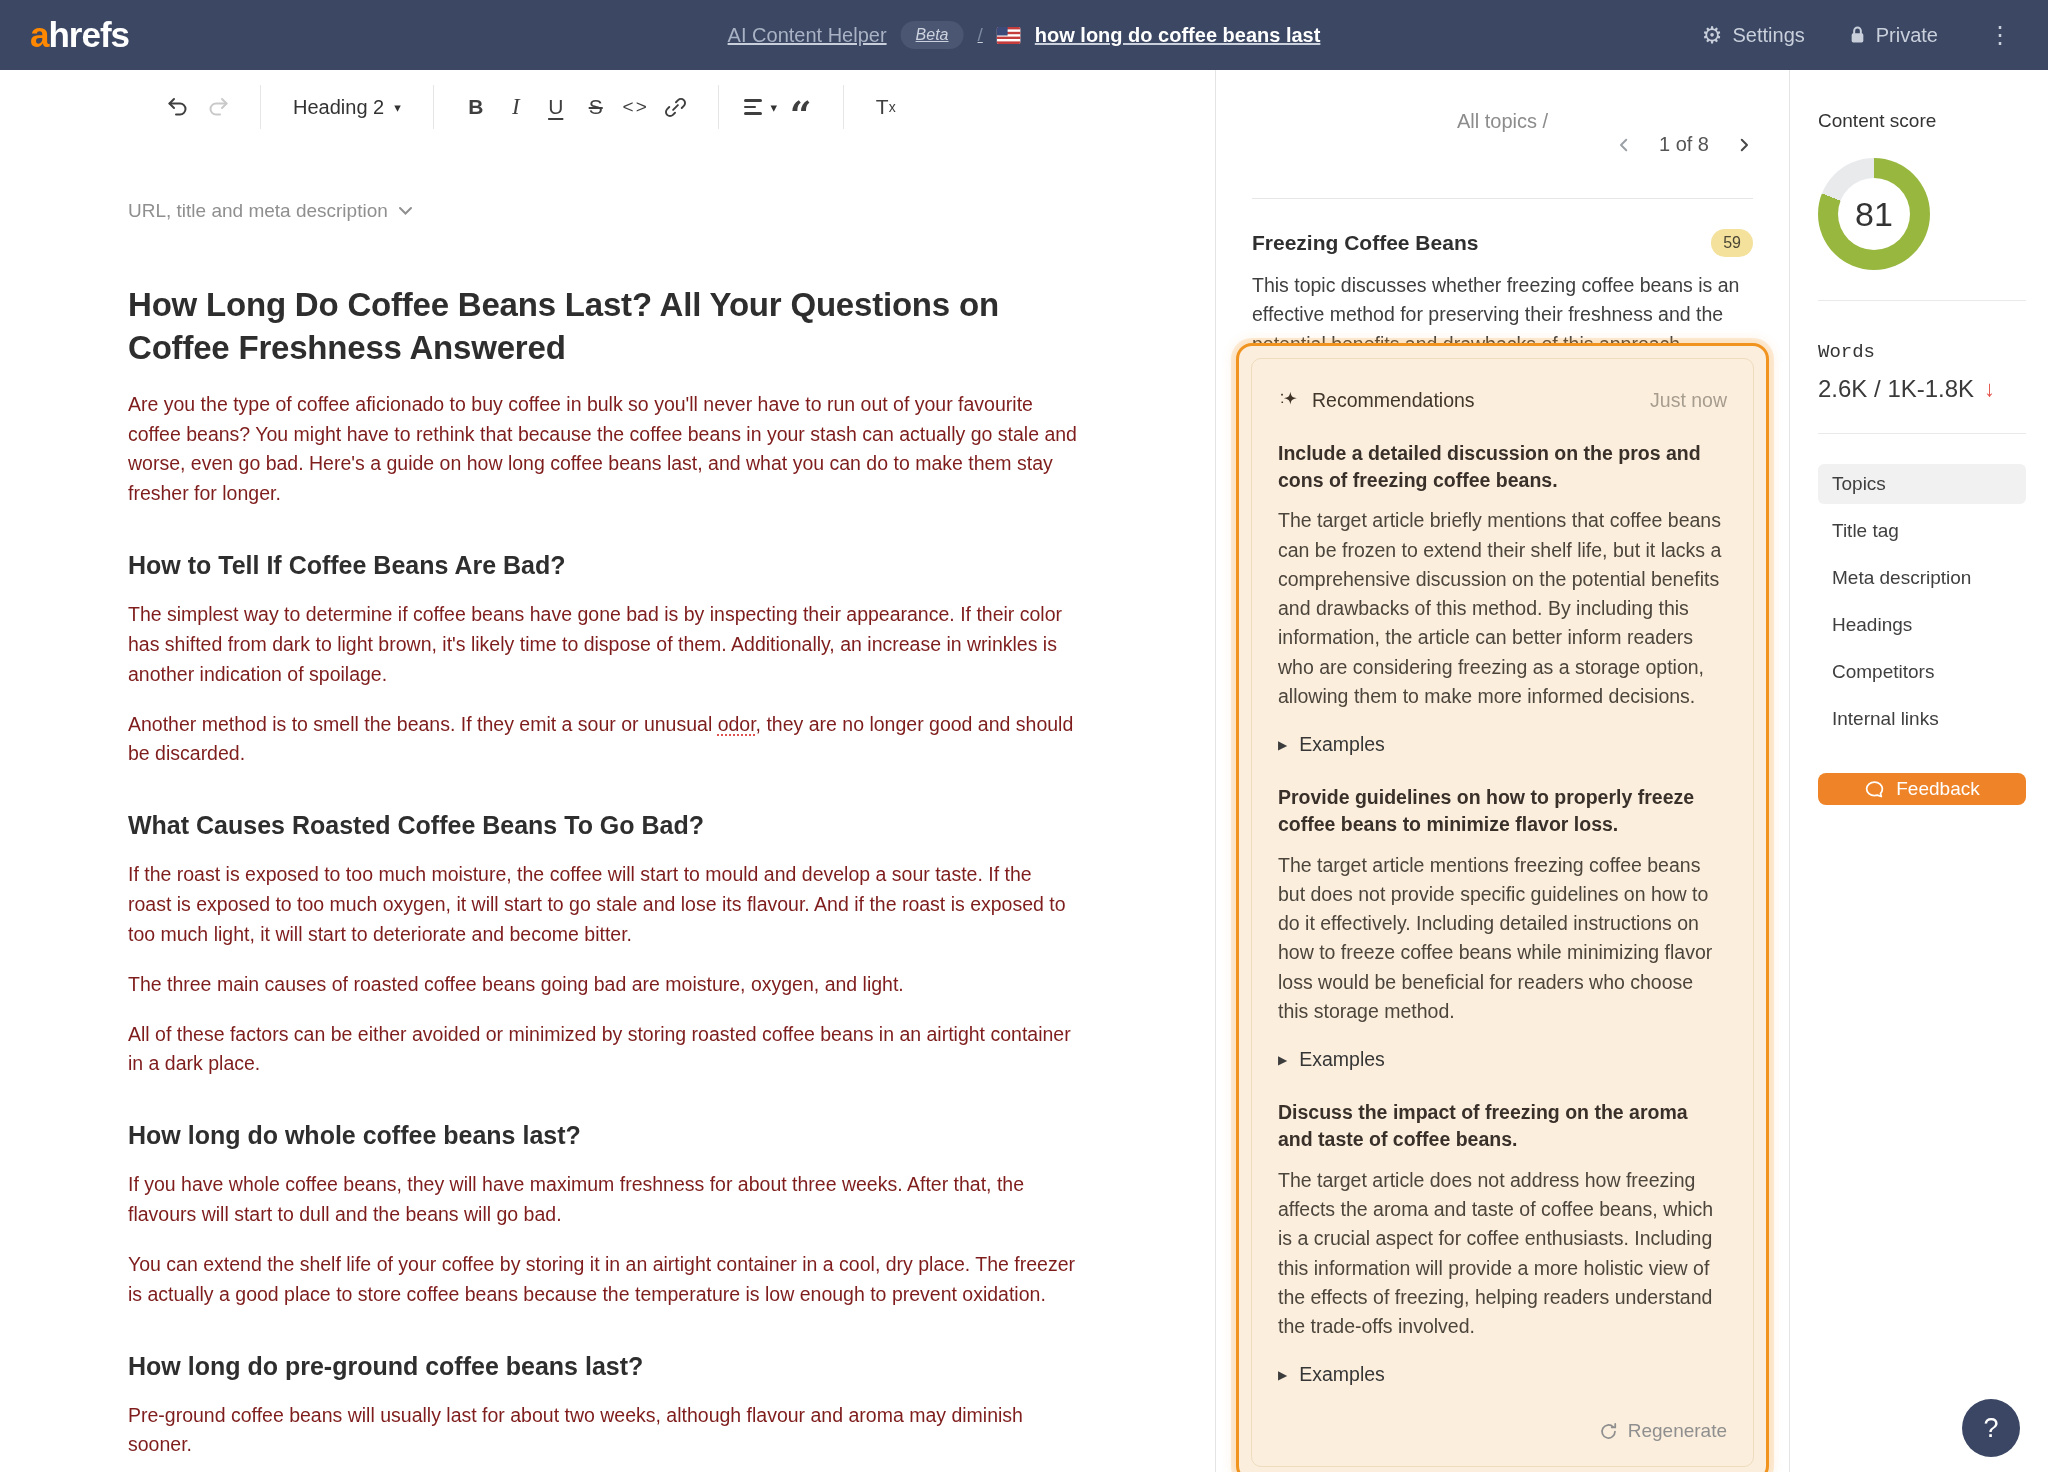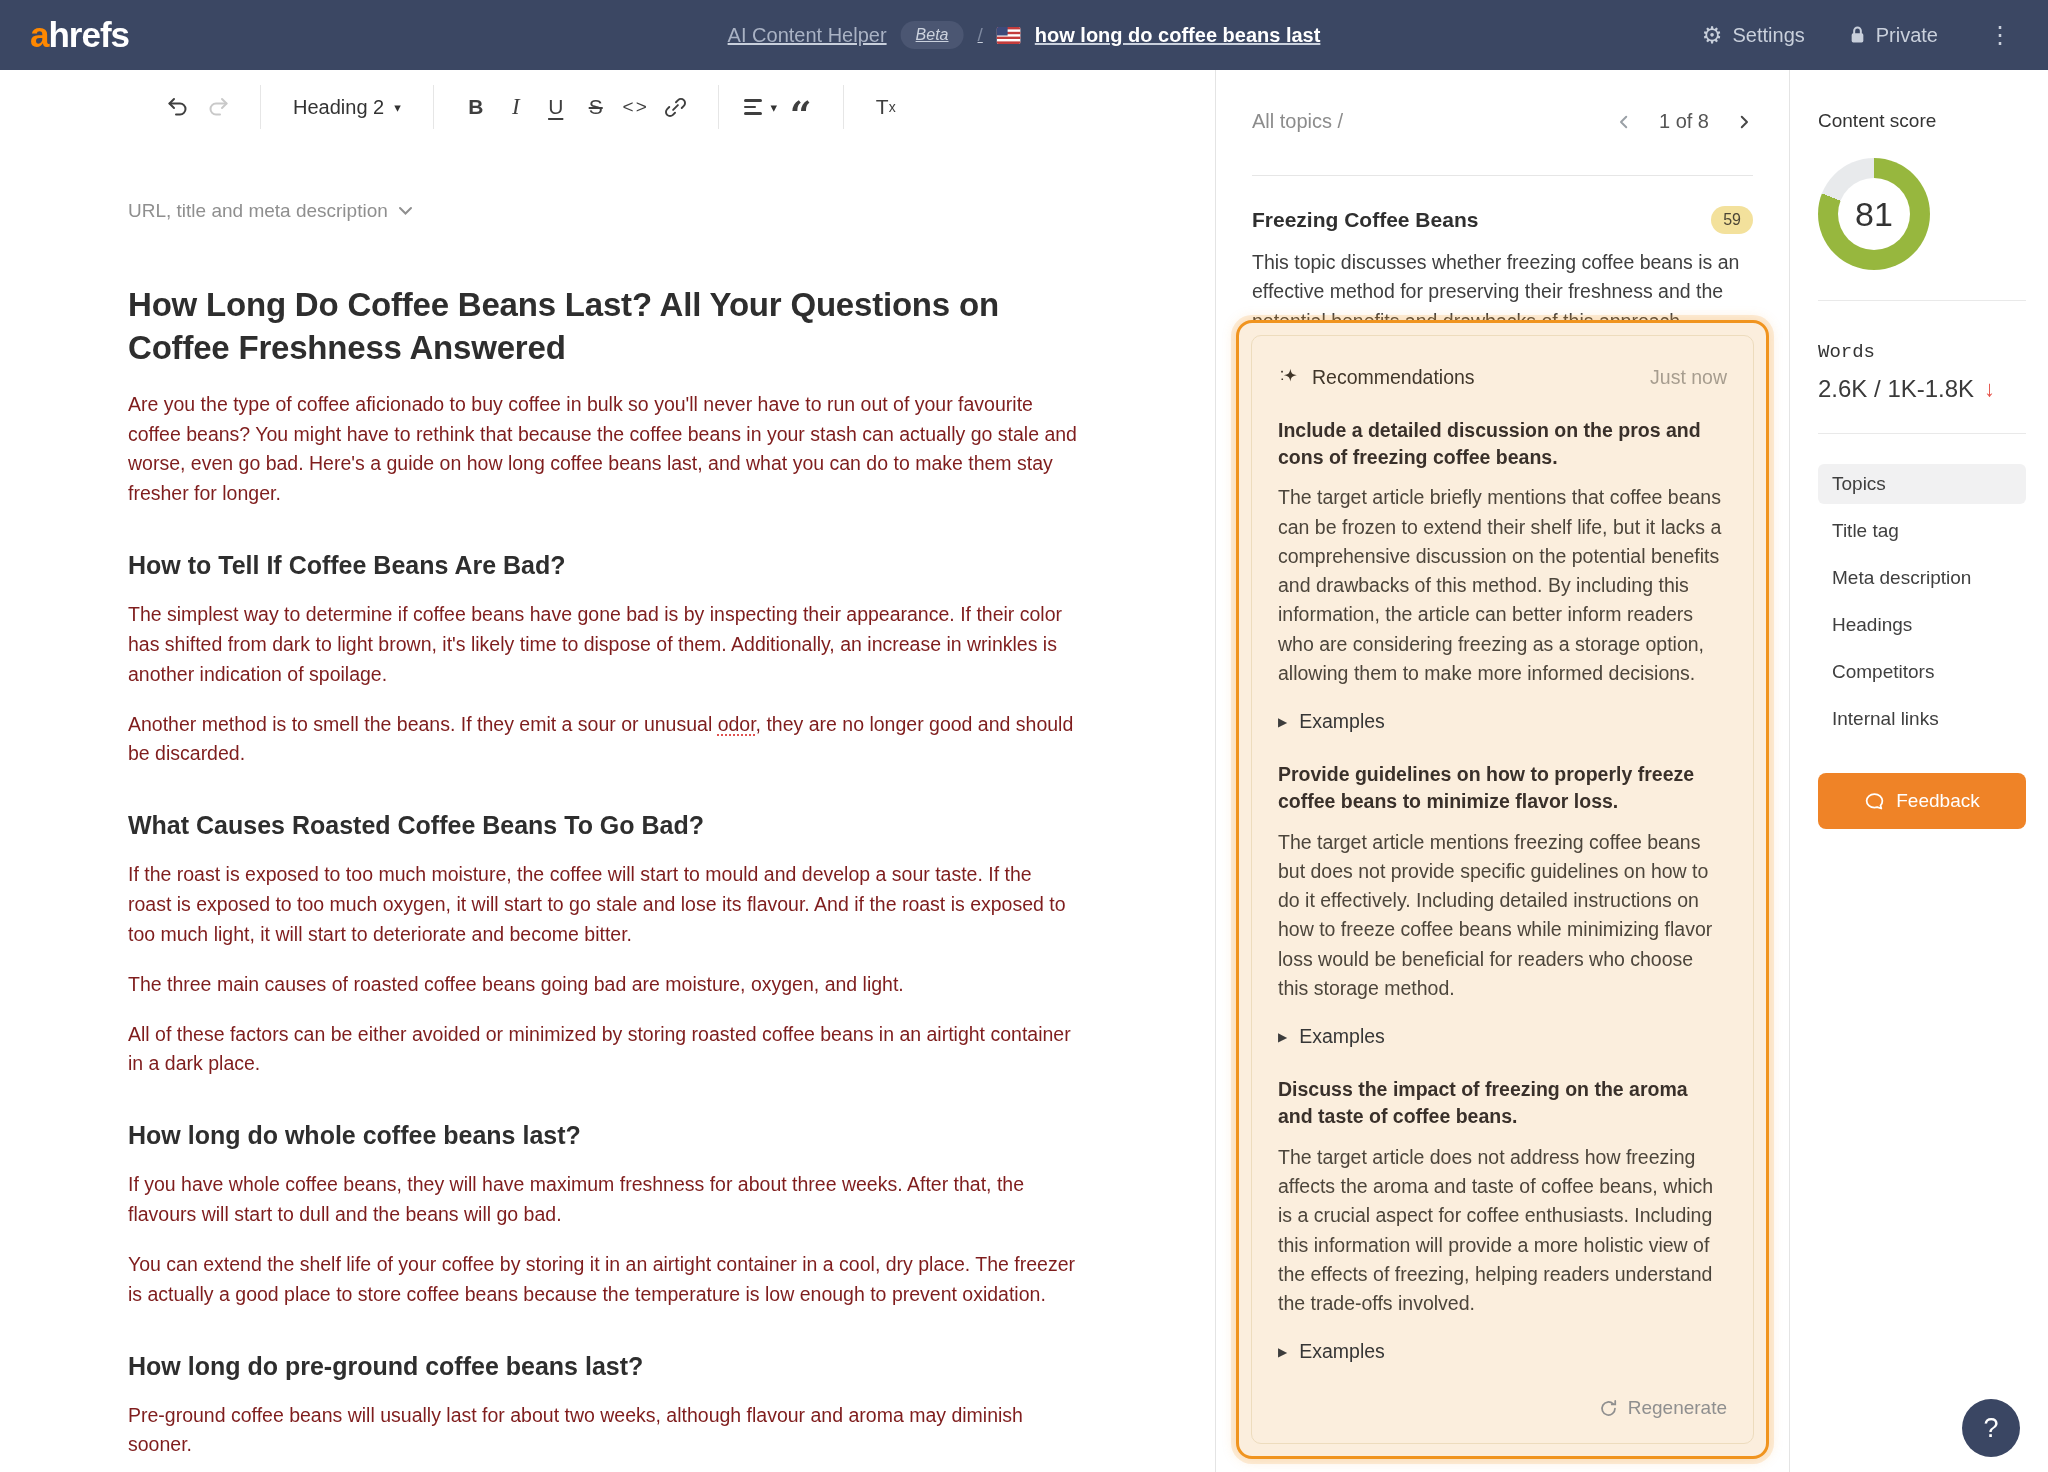--- a/index.html
+++ b/index.html
@@ -47,21 +47,21 @@
 
   .doc { padding:56px 150px 0 128px; width:1215px; }
   .meta-toggle { display:flex; align-items:center; gap:10px; color:#8f8f8f; font-size:19px; cursor:pointer; }
   .doc h1 { margin-top:62px; font-size:33px; line-height:1.3; color:#2e2e2e; letter-spacing:-0.2px; width:940px; }
   .doc h2 { margin-top:42px; margin-bottom:4px; font-size:25px; color:#2e2e2e; }
   .doc p { margin-top:20px; font-size:19.5px; line-height:1.53; color:#7f1d1d; width:952px; }
   .squiggle { text-decoration:underline; text-decoration-style:dotted; text-decoration-color:#e0524f; text-decoration-thickness:2px; text-underline-offset:4px; }
 
   
   .topics-col { flex:0 0 575px; border-left:1px solid #e4e4e4; border-right:1px solid #e4e4e4; padding:0 36px; overflow:hidden; }
-  .topics-header { display:flex; align-items:center; margin-top:40px; }
+  .topics-header { display:flex; align-items:center; margin-top:40px;flex-direction:column; }
   .all-topics { color:#8c8c8c; font-size:20px; cursor:pointer; }
   .pager { margin-left:auto; display:flex; align-items:center; gap:26px; }
   .pager .pg-btn { cursor:pointer; display:flex; align-items:center; }
   .pg-prev { color:#9aa0a6; } .pg-next { color:#474747; }
   .pg-count { font-size:20px; color:#555; }
   .topics-hr { border:none; border-top:1px solid #e6e6e6; margin-top:42px; }
   .topic-row { display:flex; align-items:center; margin-top:30px;gap:12px; }
   .topic-row h3 { font-size:21px; color:#2f2f2f; }
   .score-badge { margin-left:auto; background:#f3e19c; color:#4c4636; font-size:16px; padding:5px 12px; border-radius:14px; }
   .topic-desc { margin-top:14px; font-size:19.5px; line-height:1.5; color:#3f3f3f; }
@@ -84,21 +84,21 @@
   .donut { width:112px; height:112px; border-radius:50%; margin-top:26px; position:relative; }
   .donut-hole { position:absolute; left:50%; top:50%; transform:translate(-50%,-50%); width:72px; height:72px; border-radius:50%; background:#fff; display:flex; align-items:center; justify-content:center; }
   .donut-hole span { font-size:34px; color:#333; }
   .side-hr { border:none; border-top:1px solid #e9e9e9; margin:30px 0 0; }
   .words-label { margin-top:40px; font-size:19px; color:#333;font-family:Liberation Mono, monospace; }
   .words-value { margin-top:12px; font-size:24px; color:#3a3a3a; display:flex; align-items:center; gap:10px; }
   .down-arrow { color:#e5534b; font-size:22px; }
   .side-nav { margin-top:30px; }
   .side-item { font-size:19px; color:#3f3f3f; padding:9px 14px; border-radius:6px; margin-bottom:7px; cursor:pointer; }
   .side-item.active { background:#f1f1f2; }
-  .feedback { margin-top:34px; width:208px; height:56px; border:none; border-radius:8px; background:#ef8327; color:#fff; font-size:19px; font-family:inherit; display:flex; align-items:center; justify-content:center; gap:11px; cursor:pointer; }
+  .feedback { margin-top:34px; width:208px; height:32px; border:none; border-radius:8px; background:#ef8327; color:#fff; font-size:19px; font-family:inherit; display:flex; align-items:center; justify-content:center; gap:11px; cursor:pointer; }
 
   .help { position:absolute; right:28px; bottom:15px; width:58px; height:58px; border-radius:50%; background:#3a4663; color:#fff; display:flex; align-items:center; justify-content:center; font-size:27px; cursor:pointer; }
 </style>
 </head>
 <body>
 
 <div class="app">
 
   <header class="navbar">
     <div class="logo"><span class="logo-a">a</span><span>hrefs</span></div>

